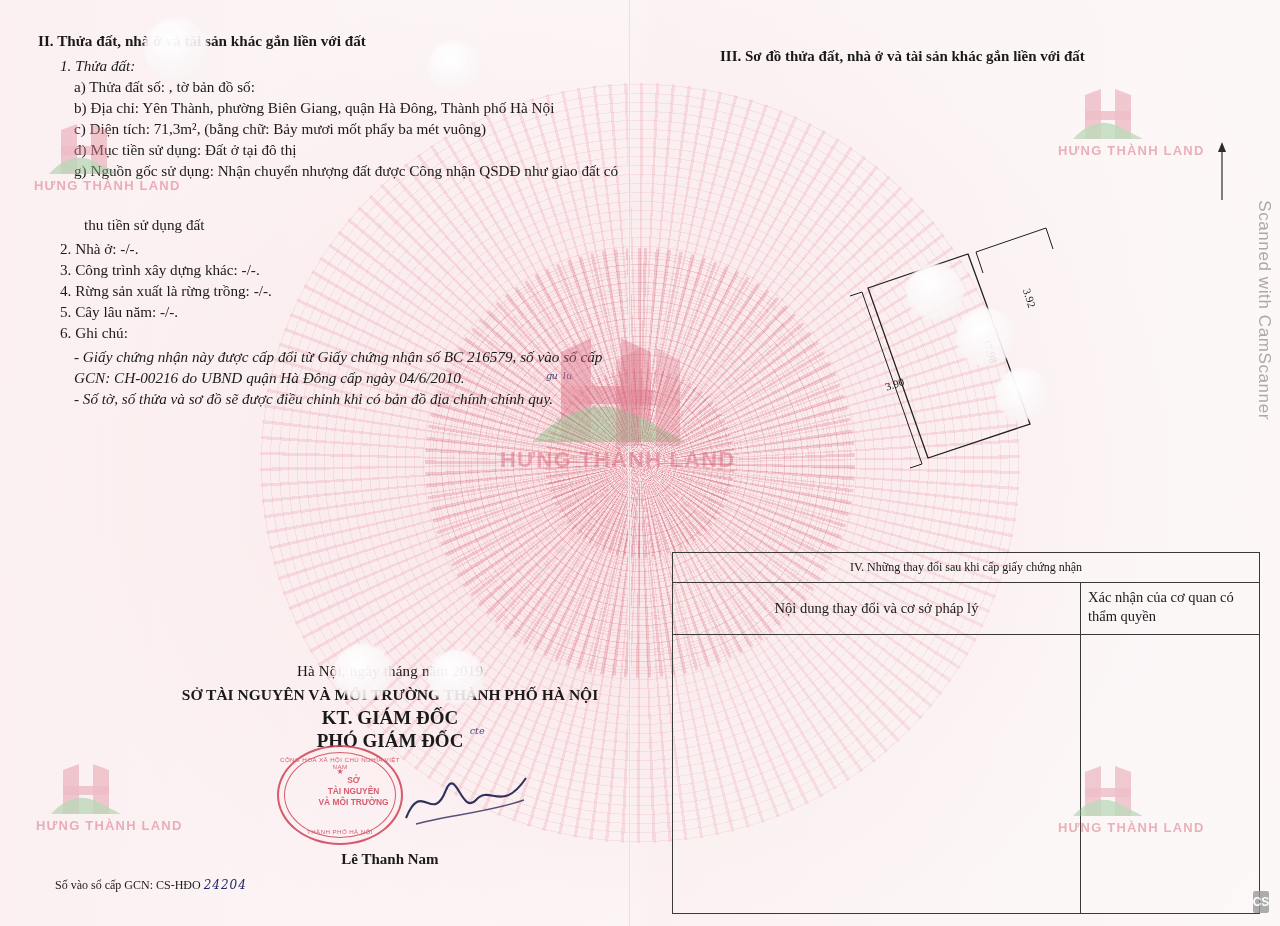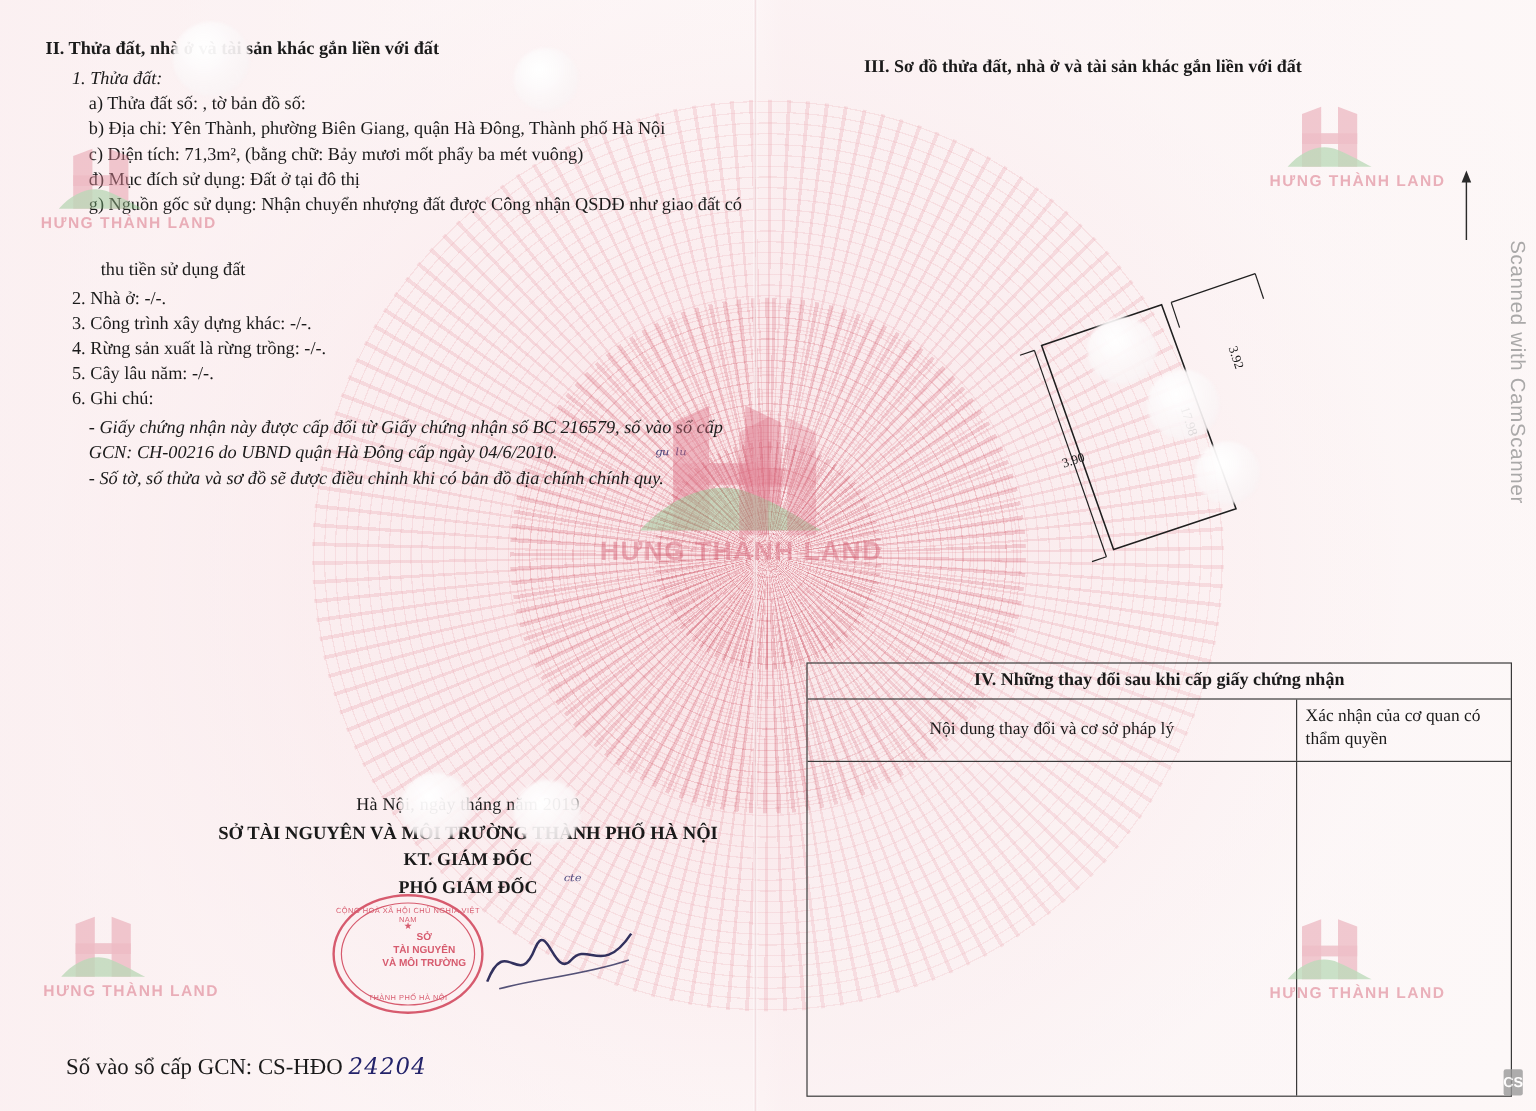--- a/index.html
+++ b/index.html
@@ -123,22 +123,22 @@
     left: 672px; top: 552px;
     width: 588px; height: 362px;
     border: 1.4px solid #3a3a3a;
     background: rgba(255,255,255,0.12);
     font-size: 14.5px;
   }
   #sec4 .t-head {
     height: 30px;
     border-bottom: 1.2px solid #3a3a3a;
     display: flex; align-items: center; justify-content: center;
-    font-weight: 700;
-    font-size: 15px;
+    font-weight: 400;
+    font-size: 12px;
   }
   #sec4 .t-cols {
     display: flex;
     height: 52px;
     border-bottom: 1.2px solid #3a3a3a;
   }
   #sec4 .t-col-a {
     flex: 0 0 408px;
     border-right: 1.2px solid #3a3a3a;
     display: flex; align-items: center; justify-content: center;
@@ -158,21 +158,21 @@
   #sig {
     position: absolute;
     left: 180px; top: 660px;
     width: 420px;
     text-align: center;
     font-size: 15px;
     line-height: 23px;
   }
   #sig .place { letter-spacing: 0.2px; }
   #sig .org { font-weight: 700; font-size: 15.5px; }
-  #sig .role { font-weight: 700; font-size: 15px; }
+  #sig .role { font-weight: 700; font-size: 19px; }
   #sig .name { font-weight: 600; margin-top: 96px; font-size: 15px; }
 
   
   #seal {
     position: absolute;
     left: 277px; top: 745px;
     width: 126px; height: 100px;
     border: 2px solid #cf3b52;
     border-radius: 50%;
     color: #cf3b52;
@@ -214,21 +214,21 @@
     position: absolute;
     font-family: "DejaVu Serif", serif;
     font-style: italic;
     color: #2b2b6b;
     opacity: 0.85;
   }
 
   #gcn-no {
     position: absolute;
     left: 55px; top: 878px;
-    font-size: 19px;
+    font-size: 12px;
   }
   #gcn-no .hw {
     font-family: "DejaVu Serif", serif;
     font-style: italic;
     color: #23236a;
     letter-spacing: 1px;
   }
 
   
   #cam {
@@ -267,21 +267,21 @@
   <div class="rosette inner"></div>
   <div class="rosette core"></div>
   <div class="fold"></div>
 
   <div id="leftcol">
     <div class="line" style="font-weight:700;">II. Thửa đất, nhà ở và tài sản khác gắn liền với đất</div>
     <div class="line ind1 italic" style="margin-top:4px;">1. Thửa đất:</div>
     <div class="line ind2">a) Thửa đất số:                                  , tờ bản đồ số:</div>
     <div class="line ind2">b) Địa chỉ:          Yên Thành, phường Biên Giang, quận Hà Đông, Thành phố Hà Nội</div>
     <div class="line ind2">c) Diện tích:                71,3m², (bằng chữ: Bảy mươi mốt phẩy ba mét vuông)</div>
-    <div class="line ind2">đ) Mục đích sử dụng:   Đất ở tại đô thị</div>
+    <div class="line ind2">đ) Mục tiền sử dụng:   Đất ở tại đô thị</div>
     <div class="line ind2">g) Nguồn gốc sử dụng: Nhận chuyển nhượng đất được Công nhận QSDĐ như giao đất có</div>
     <div class="line ind3">thu tiền sử dụng đất</div>
     <div class="line ind1" style="margin-top:3px;">2. Nhà ở:  -/-.</div>
     <div class="line ind1">3. Công trình xây dựng khác: -/-.</div>
     <div class="line ind1">4. Rừng sản xuất là rừng trồng: -/-.</div>
     <div class="line ind1">5. Cây lâu năm:  -/-.</div>
     <div class="line ind1">6. Ghi chú:</div>
     <div class="line ind2 italic" style="margin-top:3px;">- Giấy chứng nhận này được cấp đổi từ Giấy chứng nhận số BC 216579, số vào sổ cấp</div>
     <div class="line ind2 italic">GCN: CH-00216 do UBND quận Hà Đông cấp ngày 04/6/2010.</div>
     <div class="line ind2 italic">- Số tờ, số thửa và sơ đồ sẽ được điều chỉnh khi có bản đồ địa chính chính quy.</div>
@@ -327,20 +327,21 @@
       <div class="a"></div>
       <div class="b"></div>
     </div>
   </div>
 
   <div id="sig">
     <div class="place">Hà Nội, ngày        tháng        năm 2019</div>
     <div class="org">SỞ TÀI NGUYÊN VÀ MÔI TRƯỜNG THÀNH PHỐ HÀ NỘI</div>
     <div class="role">KT. GIÁM ĐỐC</div>
     <div class="role">PHÓ GIÁM ĐỐC</div>
+    <div class="name">Lê Thanh Nam</div>
   </div>
 
   <svg style="position:absolute; left:398px; top:760px;" width="140" height="80">
     <path d="M8,58 C24,18 34,66 48,30 C58,6 64,56 78,40 C92,24 104,54 128,18" fill="none" stroke="#1c1c4e" stroke-width="2.1" opacity="0.9"></path>
     <path d="M18,64 C46,56 92,52 126,40" fill="none" stroke="#1c1c4e" stroke-width="1.4" opacity="0.75"></path>
   </svg>
   <div class="hand" style="left:470px; top:725px; font-size:15px;">ᶜᵗᵉ</div>
 
   <div id="seal">
     <div class="ring"></div>

